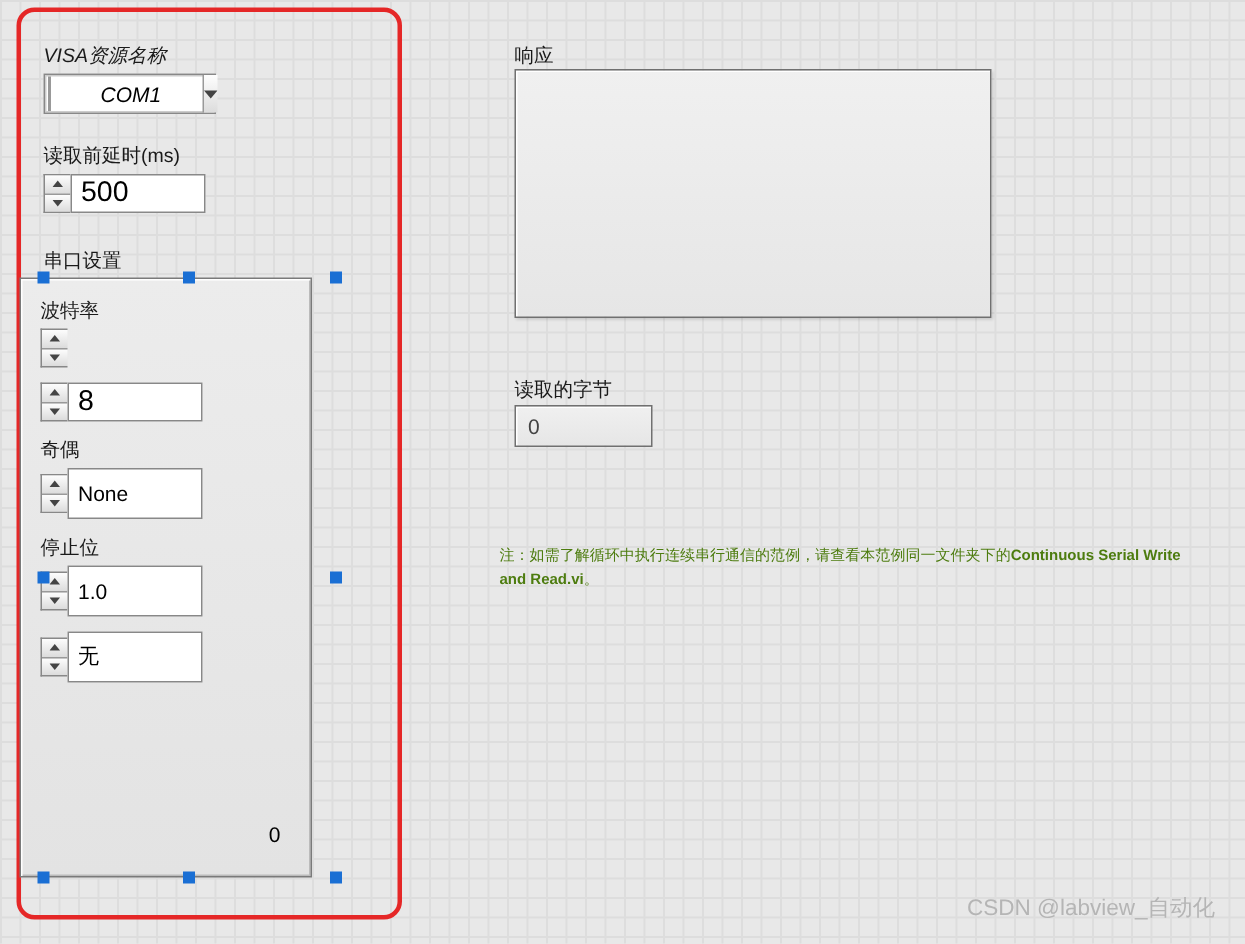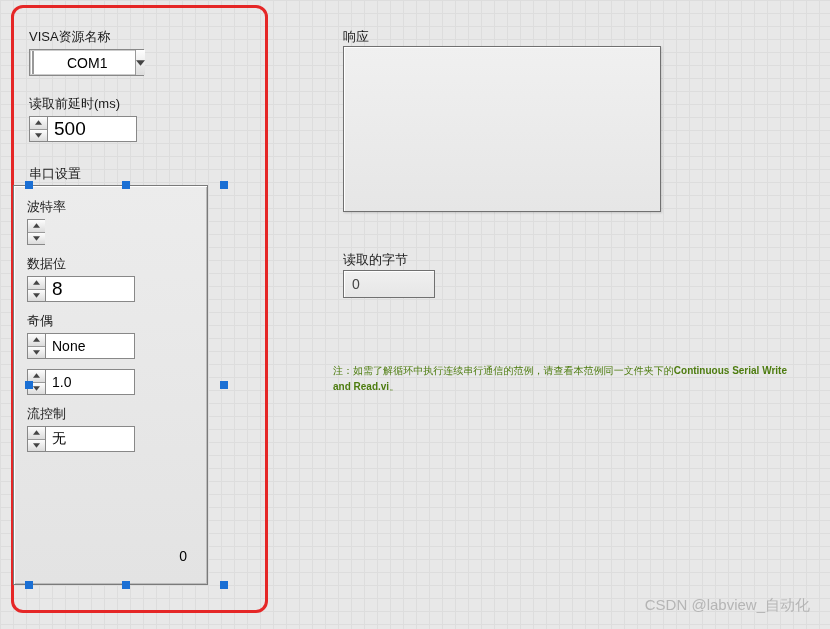--- a/index.html
+++ b/index.html
@@ -21,21 +21,21 @@
   position: absolute;
   left: 11px;
   top: 5px;
   width: 257px;
   height: 608px;
   border: 3px solid #e52727;
   border-radius: 12px;
   pointer-events: none;
 }
 .label { font-size: 13px; color: #1a1a1a; margin-bottom: 3px; }
-.visa-group { position: absolute; left: 29px; top: 28px; }
+.visa-group { position: absolute; left: 29px; top: 28px; font-style: italic; }
 .visa-input {
   display: flex; align-items: center;
   width: 115px; height: 27px;
   background: #fff; border: 1px solid #888;
   box-shadow: inset 0 0 0 1px #ccc;
   gap: 28px;
 }
 .io-icon {
   width: 14px; height: 23px; margin: 0 2px;
   background: repeating-linear-gradient(45deg,#bbb 0 2px,#eee 2px 4px);
@@ -66,21 +66,21 @@
   position:absolute; left:13px; top:185px; width:195px; height:400px;
   background:linear-gradient(#ececec,#e3e3e3);
   border:1px solid #7a7a7a; box-shadow: inset 1px 1px 0 #fff, inset -1px -1px 0 #bbb;
   padding: 12px 13px 8px 13px;
 }
 .sel-handle { position:absolute; width:8px; height:8px; background:#1a6fd4; }
 .cluster .field { margin-bottom: 10px; }
 .ring-ctrl { display:flex; align-items:center; }
 .ring-input {
   height:26px; border:1px solid #888; background:#fff; font-size:14px;
-  padding: 0 6px; display:flex; align-items:center; width: 90px;
+  padding: 16px 6px; display:flex; align-items:center; width: 90px;
 }
 .flow-extra { position:absolute; right: 20px; bottom: 20px; font-size:14px; }
 .response-label { position:absolute; left: 343px; top: 28px; }
 .response-box {
   position:absolute; left:343px; top:46px; width:318px; height:166px;
   background:linear-gradient(#f0f0f0,#e6e6e6);
   border:1px solid #707070;
   box-shadow: inset 1px 1px 0 #fff, 1px 1px 2px rgba(0,0,0,.15);
 }
 .bytes-label { position:absolute; left:343px; top:251px; }
@@ -155,21 +155,20 @@
         <div class="sbtn">
             <svg viewBox="0 0 8 5">
               <path d="M0 0 L8 0 L4 5 Z" fill="#444"></path>
             </svg>
           </div>
       </div>
     </div>
   </div>
 
   <div class="field">
-    <div class="label">数据位</div>
     <div class="num-ctrl">
       <div class="spinner">
         <div class="sbtn">
             <svg viewBox="0 0 8 5">
               <path d="M4 0 L8 5 L0 5 Z" fill="#444"></path>
             </svg>
           </div>
         <div class="sbtn">
             <svg viewBox="0 0 8 5">
               <path d="M0 0 L8 0 L4 5 Z" fill="#444"></path>
@@ -193,39 +192,39 @@
             <svg viewBox="0 0 8 5">
               <path d="M0 0 L8 0 L4 5 Z" fill="#444"></path>
             </svg>
           </div>
       </div>
       <div class="ring-input">None</div>
     </div>
   </div>
 
   <div class="field">
+    <div class="label">停止位</div>
     <div class="ring-ctrl">
       <div class="spinner">
         <div class="sbtn">
             <svg viewBox="0 0 8 5">
               <path d="M4 0 L8 5 L0 5 Z" fill="#444"></path>
             </svg>
           </div>
         <div class="sbtn">
             <svg viewBox="0 0 8 5">
               <path d="M0 0 L8 0 L4 5 Z" fill="#444"></path>
             </svg>
           </div>
       </div>
       <div class="ring-input">1.0</div>
     </div>
   </div>
 
   <div class="field">
-    <div class="label">流控制</div>
     <div class="ring-ctrl">
       <div class="spinner">
         <div class="sbtn">
             <svg viewBox="0 0 8 5">
               <path d="M4 0 L8 5 L0 5 Z" fill="#444"></path>
             </svg>
           </div>
         <div class="sbtn">
             <svg viewBox="0 0 8 5">
               <path d="M0 0 L8 0 L4 5 Z" fill="#444"></path>

